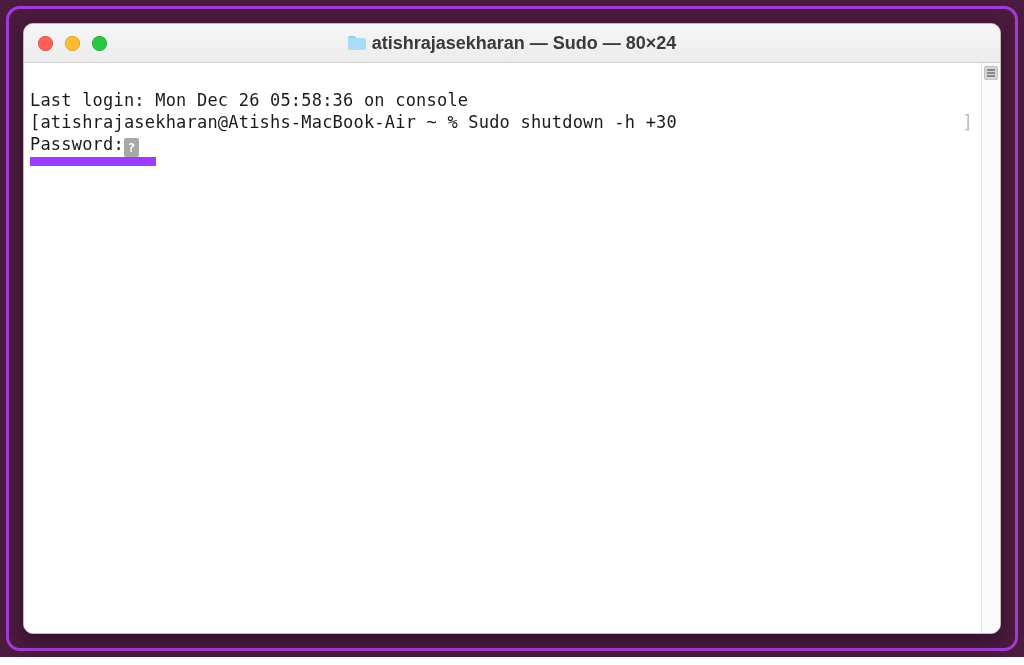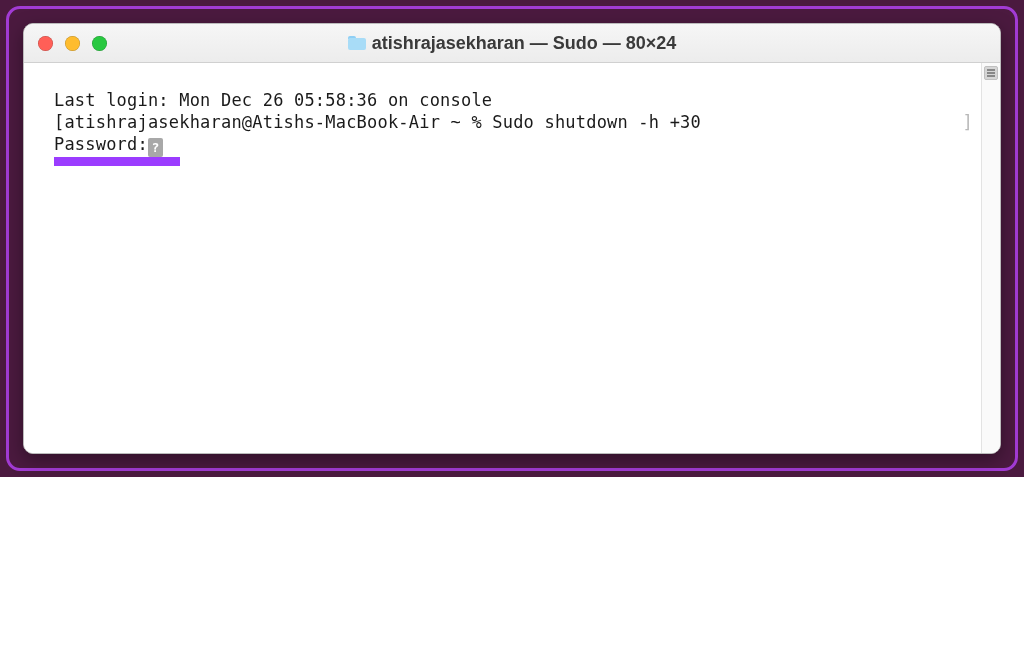--- a/index.html
+++ b/index.html
@@ -5,21 +5,21 @@
   html, body {
     margin: 0;
     padding: 0;
     width: 1024px;
     height: 665px;
     overflow: hidden;
     font-family: -apple-system, BlinkMacSystemFont, "Helvetica Neue", Arial, sans-serif;
   }
   .desktop {
     width: 1024px;
-    height: 477px;
+    height: 657px;
     background: #4b1a3f;
     position: relative;
     box-sizing: border-box;
     padding: 6px;
   }
   .inner-border {
     width: 100%;
     height: 100%;
     box-sizing: border-box;
     border: 3px solid #a23bd4;
@@ -104,21 +104,20 @@
     width: 18px;
     height: 12px;
     background: #a8dcf7;
     border-radius: 2px;
   }
   .term-body {
     flex: 1 1 auto;
     background: #ffffff;
     position: relative;
     display: flex;
-    padding-left: 24px;
   }
   .term-content {
     flex: 1 1 auto;
     padding: 4px 6px 6px 6px;
     font-family: "SF Mono","Menlo","Consolas",monospace;
     font-size: 17px;
     line-height: 22px;
     color: #1a1a1a;
     white-space: pre;
     letter-spacing: 0.2px;

